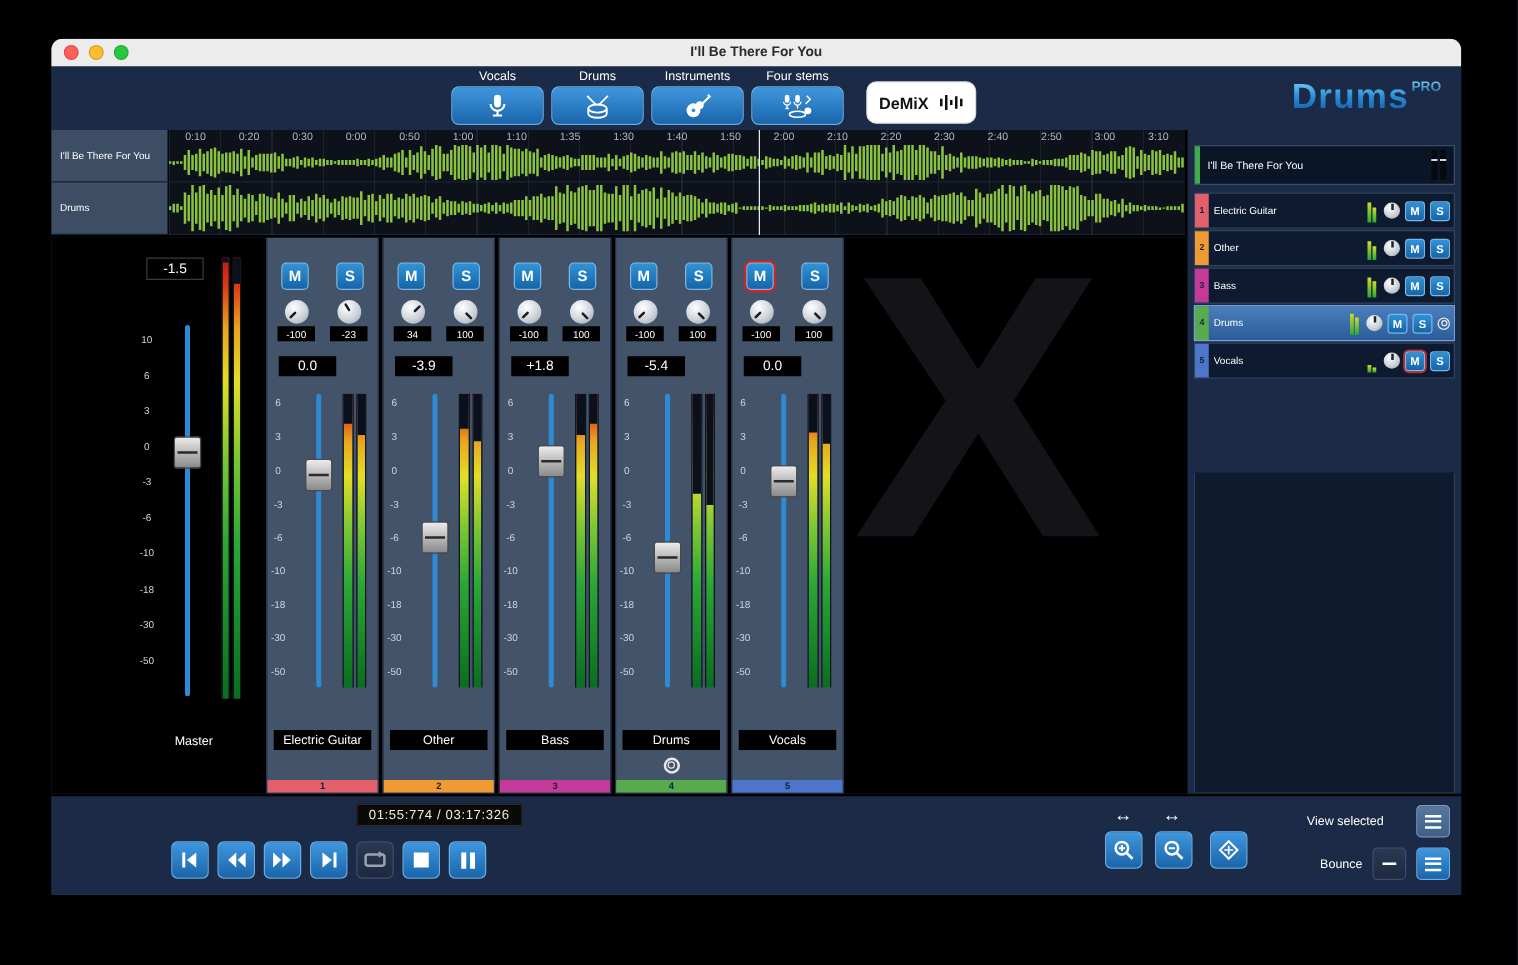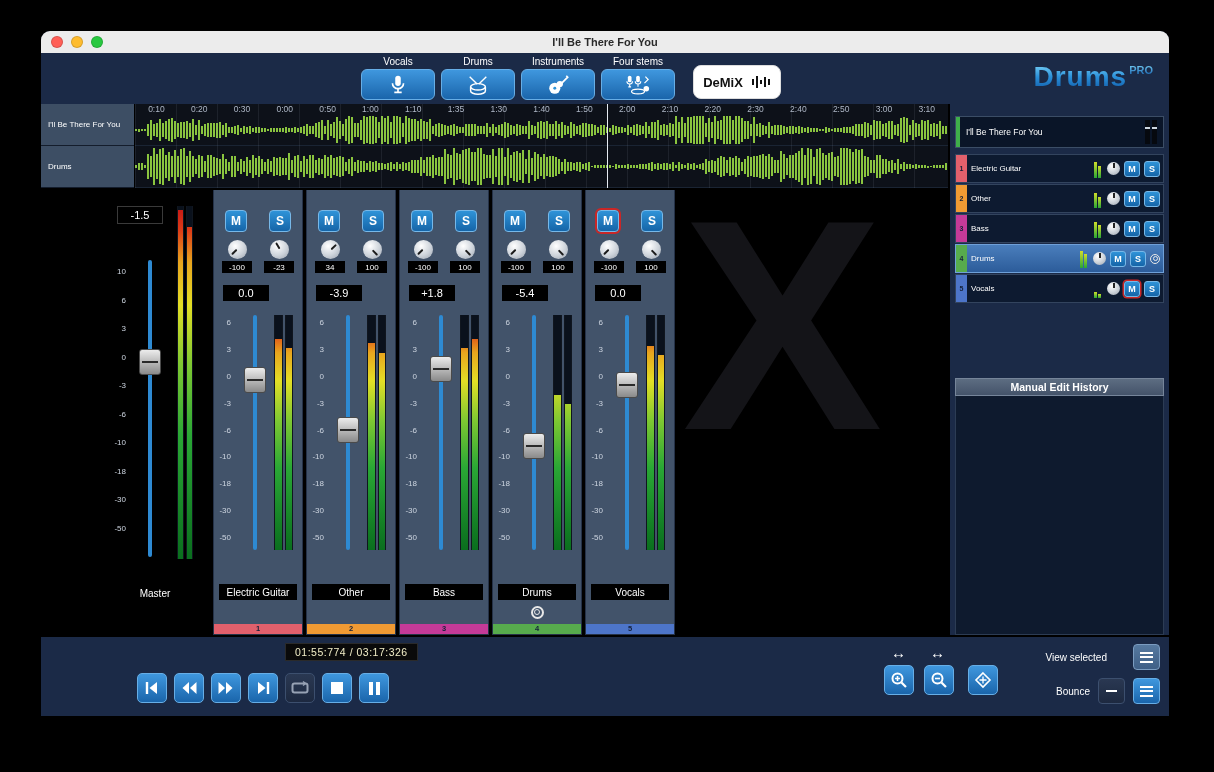--- a/index.html
+++ b/index.html
@@ -47,21 +47,21 @@
   .msbtn.mflag{box-shadow:0 0 0 2px #c92727}
   .knobs{display:flex;justify-content:space-between;padding:8px 8px 0}
   .kcol{display:flex;flex-direction:column;align-items:center;gap:2px}
   .knob{width:19px;height:19px;border-radius:50%;background:radial-gradient(circle at 38% 32%,#ffffff,#cdd3da 55%,#99a1ad);position:relative;cursor:pointer}
   .kn{position:absolute;inset:0}
   .kn::before{content:"";position:absolute;left:8.5px;top:1.5px;width:2px;height:7px;background:#1c1c1c;border-radius:1px}
   .kval{min-width:30px;background:#000;color:#fff;font-size:8px;text-align:center;padding:2px 2px 1px}
   .gain{margin:12px 0 0 9px;width:46px;background:#000;color:#fff;font-size:11px;text-align:center;padding:2px 0;cursor:pointer}
   .fzone{flex:1;position:relative;margin-top:10px}
   .scale{position:absolute;left:0;top:8px;bottom:34px;width:17px;display:flex;flex-direction:column;justify-content:space-between}
-  .scale span{font-size:8px;color:#cdd5e0;text-align:right;line-height:1}
+  .scale span{font-size:8px;color:#cdd5e0;text-align:center;line-height:1}
   .ftrack{position:absolute;left:39px;top:4px;bottom:26px;width:4px;border-radius:2px;background:#2e8ad2}
   .fhandle{position:absolute;left:30px;width:22px;height:26px;background:linear-gradient(#ececec,#bfbfbf 45%,#8a8a8a);border:1px solid #4a4a4a;border-radius:3px;cursor:grab;z-index:2}
   .fhandle::after{content:"";position:absolute;left:2px;right:2px;top:11px;height:2px;background:#2a2a2a}
   .meters{position:absolute;right:9px;top:4px;bottom:26px;width:19px;display:flex;gap:2px}
   .mbar{flex:1;background:linear-gradient(to top,#0a6e1e 0%,#2aa735 35%,#7ec832 55%,#e3de25 72%,#e8a51e 84%,#dd3d17 93%,#c51515 100%);position:relative;overflow:hidden;border:1px solid #10161f;border-top:none;border-bottom:none}
   .mmask{position:absolute;left:0;right:0;top:0;background:#0a111c;display:block}
   .cname{margin:8px 5px 0;background:#000;color:#fff;font-size:10px;text-align:center;padding:3px 0 2px;white-space:nowrap;overflow:hidden}
   .cextra{height:24px;display:flex;align-items:center;justify-content:center}
   .ringicon{width:13px;height:13px;border:2px solid #e8e8e8;border-radius:50%;display:flex;align-items:center;justify-content:center}
   .ringicon::after{content:"";width:4px;height:4px;border:1.5px solid #e8e8e8;border-radius:50%}
@@ -1121,21 +1121,20 @@
           <span class="pmeter">
               <i style="height: 6px;"></i>
               <i style="height: 4px;"></i>
             </span>
           <span class="pknob"></span>
           <button class="pbtn mflag">M</button>
           <button class="pbtn">S</button>
         </div>
       </div>
       <div class="rgap"></div>
-      <div class="rheader">Manual Edit History</div>
       <div class="history"></div>
     </div>
   </div>
 
   <div class="transport">
     <div class="timebox">01:55:774 / 03:17:326</div>
     <div class="tbtns">
       <button class="tbtn">
           <svg width="18" height="18" viewBox="0 0 18 18">
             <path d="M4 3v12" stroke="#fff" stroke-width="2.4"></path>

